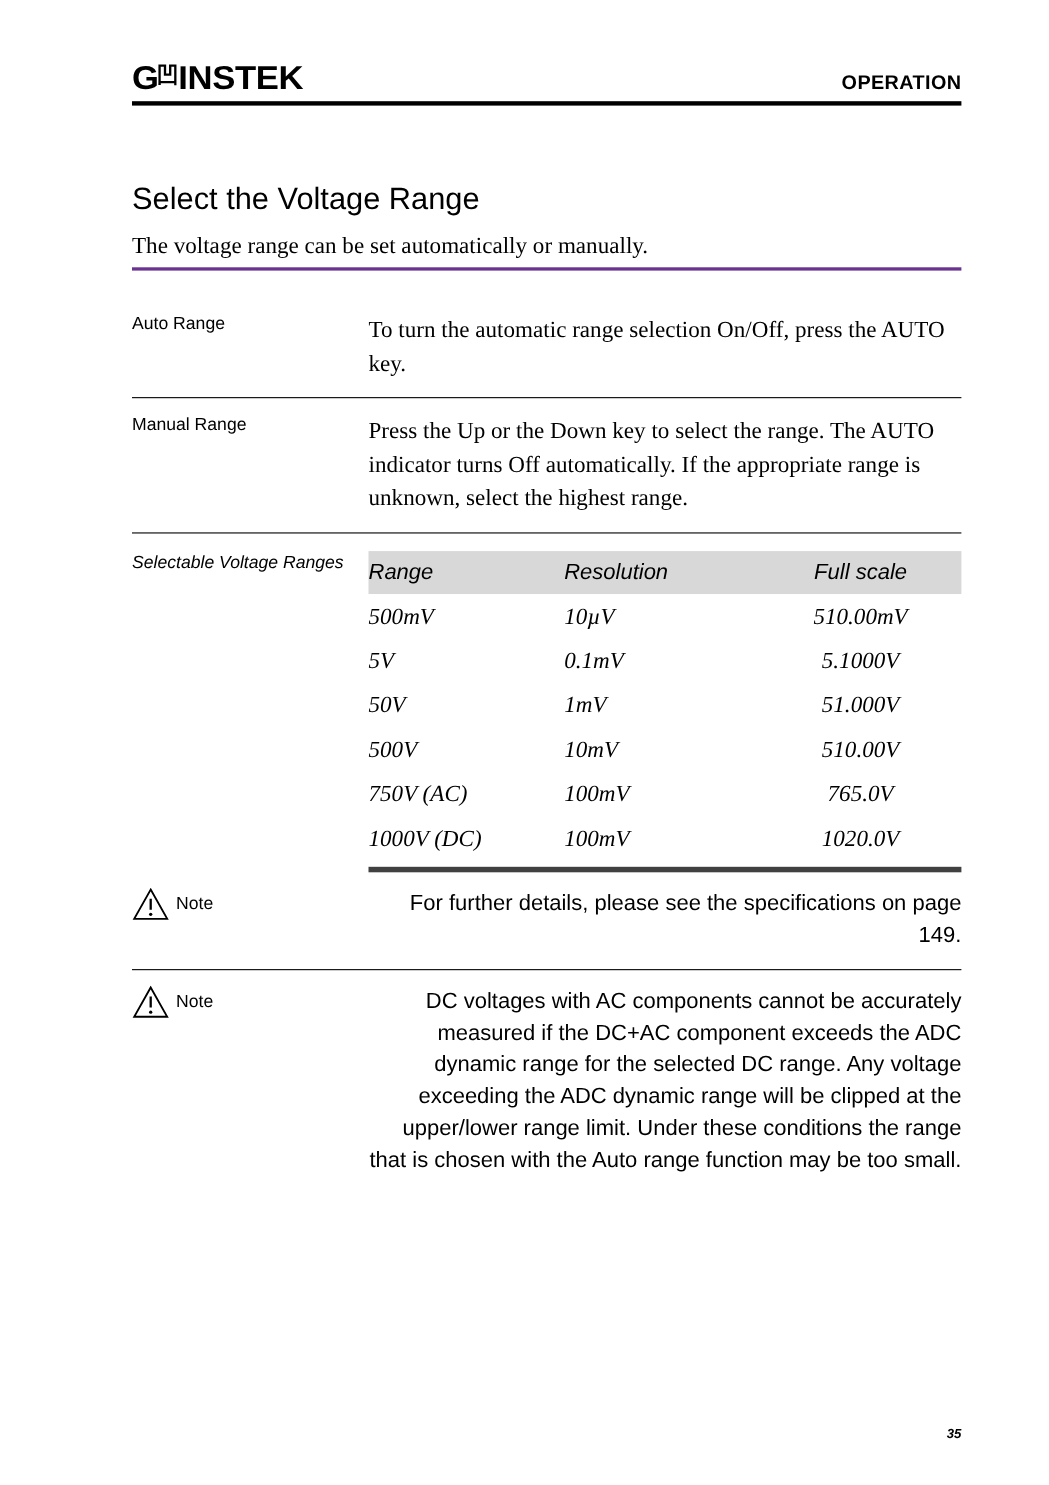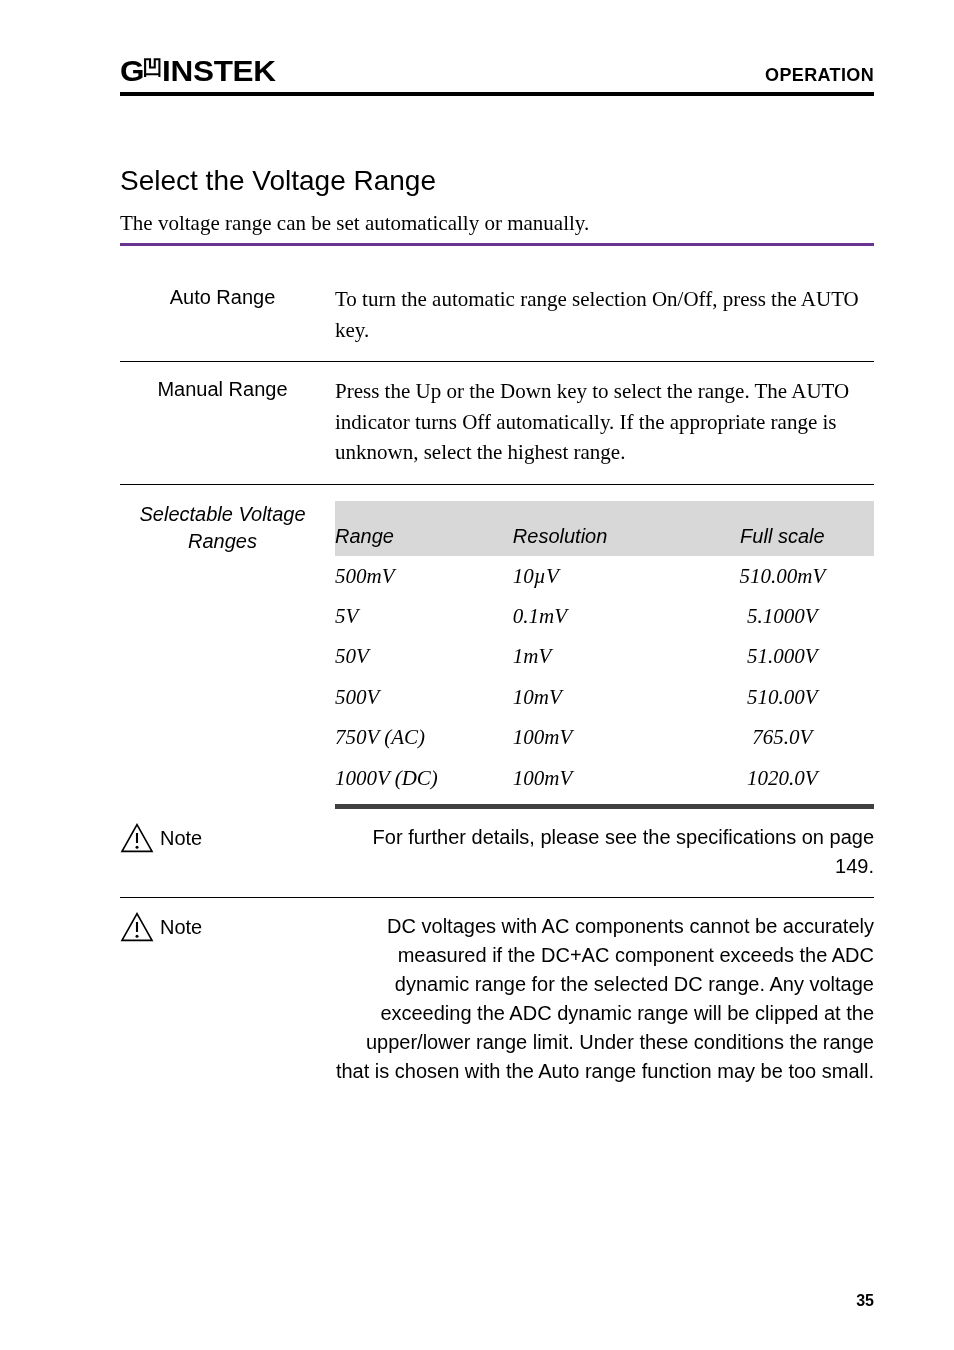--- a/index.html
+++ b/index.html
@@ -80,24 +80,23 @@
   display: flex;
   padding: 14px 0 16px 0;
   border-bottom: 1px solid #000;
 }
 .row.last {
   border-bottom: none;
 }
 .labelcol {
   flex: 0 0 205px;
   font-family: "Segoe UI", Arial, sans-serif;
-  font-size: 20px;
+  font-size: 16px;
   line-height: 1.35;
   padding-right: 10px;
-  text-align: center;
 }
 .valuecol {
   flex: 1 1 auto;
   font-family: "Palatino Linotype", "Book Antiqua", Georgia, serif;
   font-size: 21px;
   line-height: 1.45;
 }
 .iconlabel {
   display: flex;
   align-items: center;
@@ -122,21 +121,20 @@
 .ranges-table .cell {
   flex: 1 1 0;
   padding: 5px 0;
 }
 .ranges-table .hrow {
   background: #d8d8d8;
 }
 .ranges-table .hrow .cell {
   font-family: "Segoe UI", Arial, sans-serif;
   font-size: 20px;
-  margin-top: 16px;
 }
 .ranges-table .drow .cell {
   font-family: "Palatino Linotype", "Book Antiqua", Georgia, serif;
   font-size: 21px;
 }
 .ranges-table .drow:last-child {
   border-bottom: 5px solid #404040;
   padding-bottom: 6px;
 }
 .ranges-table .cell.c1 { flex: 0 0 33%; }
@@ -147,21 +145,22 @@
   font-size: 20px;
   line-height: 1.45;
   text-align: right;
 }
 .pagenum {
   position: absolute;
   bottom: 40px;
   right: 80px;
   font-family: "Segoe UI", Arial, sans-serif;
   font-weight: 700;
-  font-size: 16px;
+  font-size: 12px;
+  font-style: italic;
 }
 </style>
 </head>
 <body>
 
 <div class="page">
 
   <div class="topbar">
     <div class="logo">
       <span class="gu">G</span>

